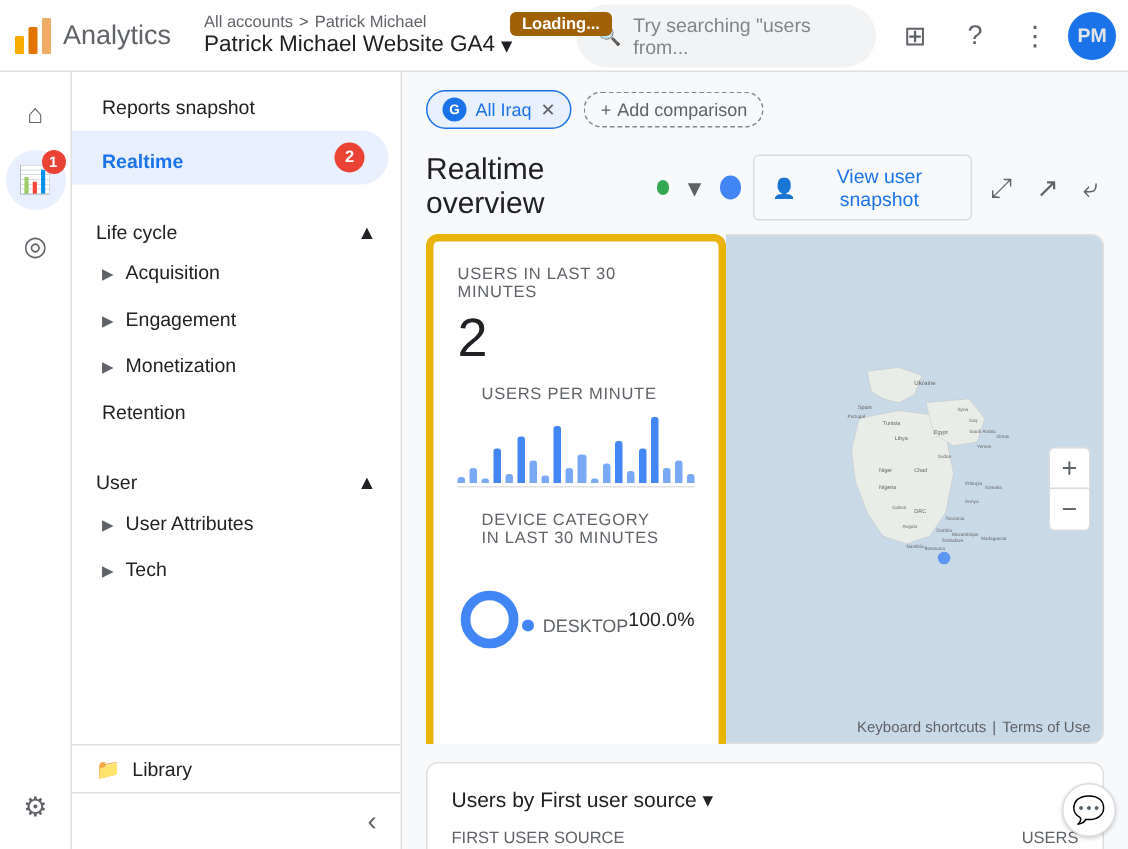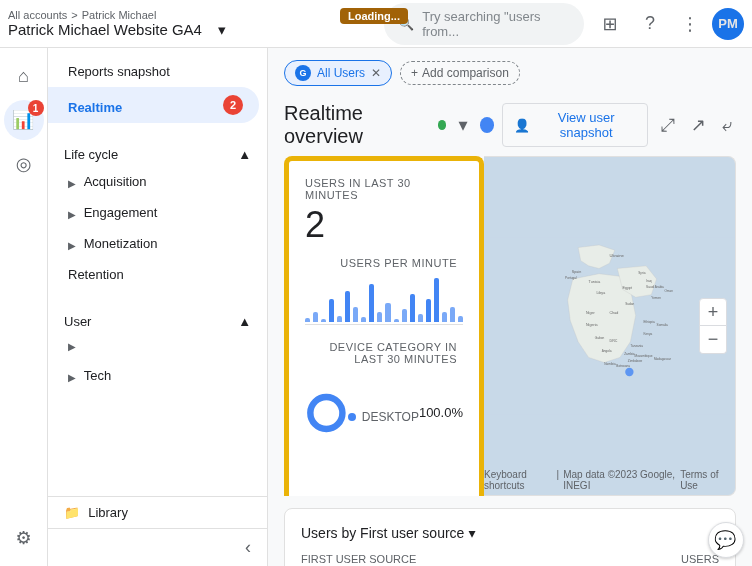--- a/index.html
+++ b/index.html
@@ -9,21 +9,21 @@
     .top-nav {
       display: flex; align-items: center; height: 48px;
       background: #fff; border-bottom: 1px solid #e0e0e0;
       padding: 0 8px; gap: 8px; position: relative; z-index: 10;
     }
     .logo-area { display: flex; align-items: center; gap: 6px; min-width: 120px; }
     .logo-icon { width: 28px; height: 28px; }
     .logo-text { font-size: 18px; color: #5f6368; font-weight: 400; }
     .breadcrumb-area { display: flex; flex-direction: column; flex: 1; }
     .breadcrumb-top { font-size: 11px; color: #5f6368; display: flex; align-items: center; gap: 4px; }
-    .breadcrumb-main { font-size: 15px; color: #202124; display: flex; align-items: center; gap: 16px; font-weight: 500; }
+    .breadcrumb-main { font-size: 15px; color: #202124; display: flex; align-items: center; gap: 4px; font-weight: 500; }
     .loading-badge {
       background: #a16207; color: #fff; font-size: 11px; padding: 2px 8px;
       border-radius: 4px; font-weight: 600; position: absolute; left: 340px; top: 8px;
     }
     .search-bar {
       display: flex; align-items: center; background: #f1f3f4;
       border-radius: 24px; padding: 6px 14px; gap: 8px; width: 200px;
       color: #80868b; font-size: 13px;
     }
     .nav-icons { display: flex; align-items: center; gap: 4px; margin-left: auto; }
@@ -99,21 +99,21 @@
     .icon-btn-sm {
       background: transparent; border: none; cursor: pointer; color: #5f6368;
       font-size: 18px; padding: 4px;
     }
     .card {
       background: #fff; border-radius: 8px; border: 5px solid #eab308;
       padding: 16px; flex: 1; min-width: 180px;
     }
     .card-label { font-size: 11px; color: #5f6368; text-transform: uppercase; letter-spacing: 0.5px; margin-bottom: 4px; }
     .card-value { font-size: 36px; font-weight: 400; color: #202124; line-height: 1.1; }
-    .card-sublabel { font-size: 11px; color: #5f6368; text-transform: uppercase; letter-spacing: 0.5px; margin: 12px 6px 6px; text-align: right; }
+    .card-sublabel { font-size: 11px; color: #5f6368; text-transform: uppercase; letter-spacing: 0.5px; margin: 12px 16px 6px; }
 
     
     .bar-chart { display: flex; align-items: flex-end; gap: 3px; height: 50px; padding-bottom: 2px; border-bottom: 1px solid #e0e0e0; }
     .bar { background: #4285f4; border-radius: 2px 2px 0 0; width: 8px; }
 
     
     .donut-container { display: flex; align-items: center; margin-top: 8px; }
     .donut-legend { display: flex; align-items: center; gap: 6px; margin-top: 8px; font-size: 12px; color: #5f6368; }
     .legend-dot { width: 8px; height: 8px; border-radius: 50%; background: #4285f4; }
     .legend-pct { font-size: 13px; color: #202124; }
@@ -136,20 +136,29 @@
       border-radius: 50%; background: #fff; border: 1px solid #dadce0;
       cursor: pointer; display: flex; align-items: center; justify-content: center;
       color: #5f6368; font-size: 18px; box-shadow: 0 1px 3px rgba(0,0,0,.2);
     }
     .green-dot { width: 10px; height: 10px; border-radius: 50%; background: #34a853; display: inline-block; }
   </style>
 </head>
 <body>
 
 <div class="top-nav">
+  <div class="logo-area">
+
+    <svg class="logo-icon" viewBox="0 0 28 28">
+      <rect x="2" y="14" width="6" height="12" rx="1" fill="#f9ab00"></rect>
+      <rect x="11" y="8" width="6" height="18" rx="1" fill="#e37400"></rect>
+      <rect x="20" y="2" width="6" height="24" rx="1" fill="#e37400" opacity="0.6"></rect>
+    </svg>
+    <span class="logo-text">Analytics</span>
+  </div>
 
   <div class="breadcrumb-area">
     <div class="breadcrumb-top">
       <span>All accounts</span>
       <span>&gt;</span>
       <span>Patrick Michael</span>
     </div>
     <div class="breadcrumb-main">
       <span>Patrick Michael Website GA4</span>
       <span>▾</span>
@@ -225,20 +234,21 @@
       </div>
     </div>
 
     <div class="sidebar-section">
       <div class="sidebar-header">
         <span>User</span>
         <span>▲</span>
       </div>
       <div class="sidebar-item">
         <span style="color:#5f6368; font-size:10px;">▶</span>
+        <span class="sidebar-item-label">User Attributes</span>
       </div>
       <div class="sidebar-item">
         <span style="color:#5f6368; font-size:10px;">▶</span>
         <span class="sidebar-item-label">Tech</span>
       </div>
     </div>
 
     <div style="flex:1;"></div>
 
     <div style="border-top:1px solid #e0e0e0; padding:8px 16px; display:flex; align-items:center; gap:8px; cursor:pointer;">
@@ -250,21 +260,21 @@
         <span>‹</span>
       </button>
     </div>
   </div>
 
   <div class="main-content">
 
     <div class="content-header">
       <div class="all-users-chip">
         <div style="width:16px;height:16px;border-radius:50%;background:#1a73e8;color:#fff;font-size:9px;font-weight:700;display:flex;align-items:center;justify-content:center;">G</div>
-        <span>All Users</span>
+        <span>All Iraq</span>
         <span style="font-size:12px; color:#5f6368;">✕</span>
       </div>
       <button class="add-comparison-btn">
         <span>+</span>
         <span>Add comparison</span>
       </button>
     </div>
 
     <div class="section-title-bar">
       <span class="section-title">Realtime overview</span>
@@ -401,21 +411,20 @@
         </svg>
 
         <div class="map-controls">
           <button class="map-ctrl-btn">+</button>
           <button class="map-ctrl-btn">−</button>
         </div>
 
         <div class="map-footer">
           <span>Keyboard shortcuts</span>
           <span>|</span>
-          <span>Map data ©2023 Google, INEGI</span>
           <span>Terms of Use</span>
         </div>
       </div>
     </div>
 
     <div class="table-section">
       <div class="table-title">
         <span>Users by First user source</span>
         <span style="cursor:pointer;">▾</span>
       </div>

